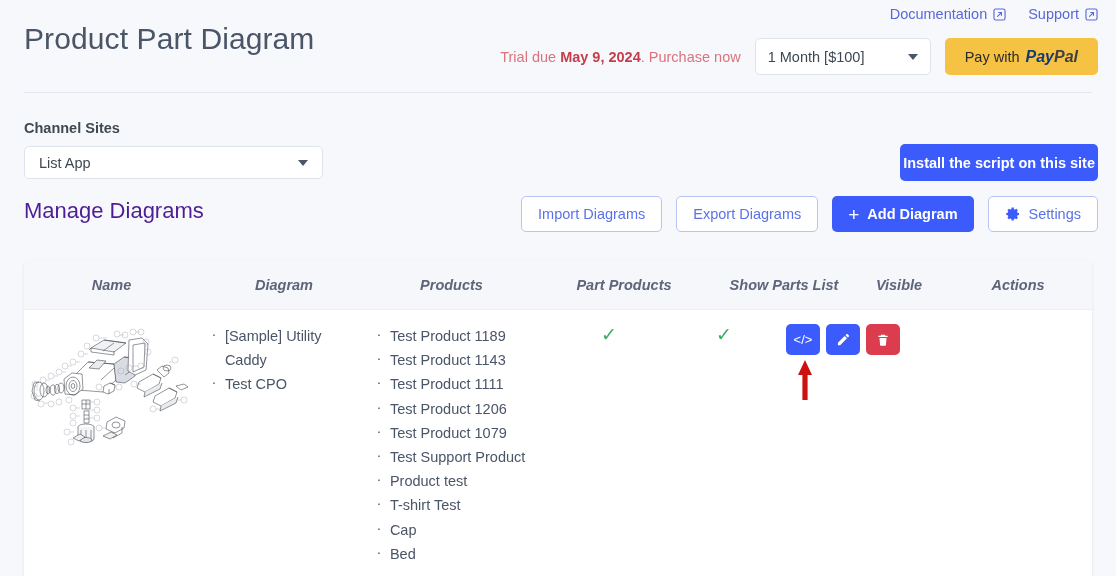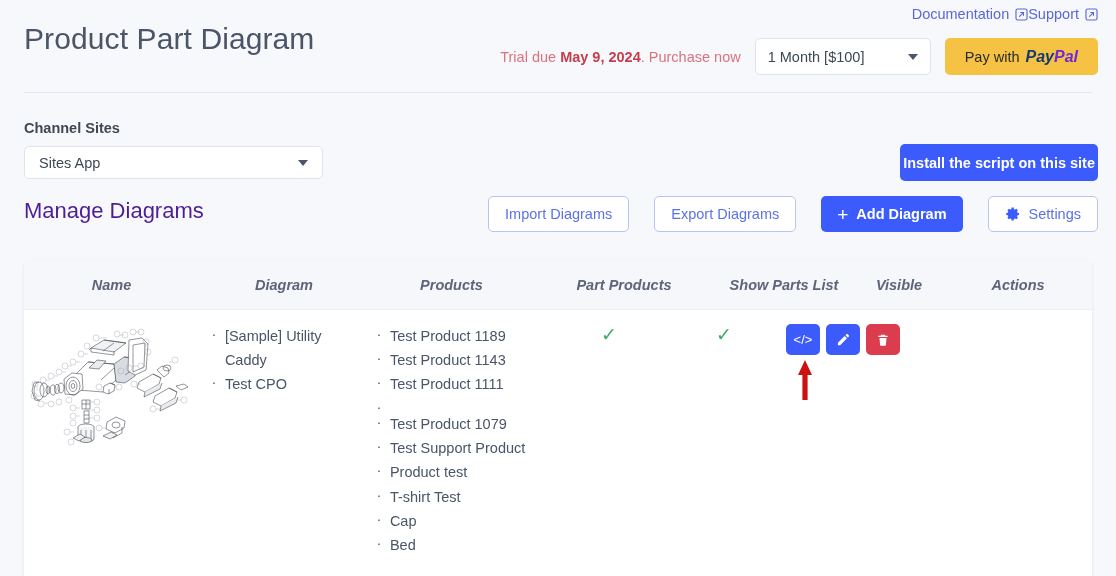--- a/index.html
+++ b/index.html
@@ -8,21 +8,21 @@
     background: #f7f8fb;
     font-family: "Liberation Sans", sans-serif;
     overflow: hidden;
     color: #3d4852;
   }
   .page { position: relative; width: 1116px; height: 576px; }
 
   
   .toplinks {
     position: absolute; top: 6px; right: 18px;
-    display: flex; align-items: center;
+    display: flex; gap: 22px; align-items: center;
   }
   .toplink {
     display: flex; align-items: center; gap: 6px;
     color: #5a67d8; font-size: 14.5px; text-decoration: none;
     cursor: pointer;
   }
   .ext-icon { display: inline-block; width: 13px; height: 13px; }
 
   
   .page-title {
@@ -47,21 +47,21 @@
     border-right: 5px solid transparent; border-top: 6px solid #4a5568;
   }
   .paypal-btn {
     height: 37px; padding: 12px 20px; background: #f6c244;
     border: none; border-radius: 5px; cursor: pointer;
     display: flex; align-items: center; gap: 6px;
     font-size: 14.5px; color: #2b2b2b;
   }
   .pp-logo { font-weight: 700; font-style: italic; font-size: 16px; }
   .pp-pay { color: #143a72; }
-  .pp-pal { color: #6d28d9; }
+  .pp-pal { color: #404040; }
 
   .divider {
     position: absolute; left: 24px; right: 24px; top: 92px;
     height: 1px; background: #e4e7ef;
   }
 
   
   .cs-label {
     position: absolute; left: 24px; top: 120px;
     font-size: 14.5px; font-weight: 700; color: #3d4852;
@@ -81,21 +81,21 @@
     font-family: "Liberation Sans", sans-serif;
   }
 
   
   .manage-title {
     position: absolute; left: 24px; top: 198px;
     font-size: 22px; font-weight: 400; color: #4c1d95;
   }
   .toolbar {
     position: absolute; right: 18px; top: 196px;
-    display: flex; gap: 25px; align-items: center;
+    display: flex; gap: 14px; align-items: center;
   }
   .btn-outline {
     height: 36px; padding: 0 16px; background: #fff;
     border: 1px solid #b7c3f5; border-radius: 5px;
     color: #5a72e8; font-size: 14.5px; cursor: pointer;
     display: flex; align-items: center; gap: 8px;
     font-family: "Liberation Sans", sans-serif;
   }
   .btn-primary {
     height: 36px; padding: 0 16px; background: #3b5bfd;
@@ -197,21 +197,21 @@
     <button class="paypal-btn">
       <span>Pay with </span>
       <span class="pp-logo"><span class="pp-pay">Pay</span><span class="pp-pal">Pal</span></span>
     </button>
   </div>
 
   <div class="divider"></div>
 
   <div class="cs-label">Channel Sites</div>
   <div class="cs-select">
-    <span>Sites App</span>
+    <span>List App</span>
     <span class="caret"></span>
   </div>
   <button class="install-btn">Install the script on this site</button>
 
   <h2 class="manage-title">Manage Diagrams</h2>
   <div class="toolbar">
     <button class="btn-outline">
       <span>Import Diagrams</span>
     </button>
     <button class="btn-outline">
@@ -374,20 +374,21 @@
         <div class="li">
             <span class="dot">.</span>
             <span>Test Product 1143</span>
           </div>
         <div class="li">
             <span class="dot">.</span>
             <span>Test Product 1111</span>
           </div>
         <div class="li">
             <span class="dot">.</span>
+            <span>Test Product 1206</span>
           </div>
         <div class="li">
             <span class="dot">.</span>
             <span>Test Product 1079</span>
           </div>
         <div class="li">
             <span class="dot">.</span>
             <span>Test Support Product</span>
           </div>
         <div class="li">

